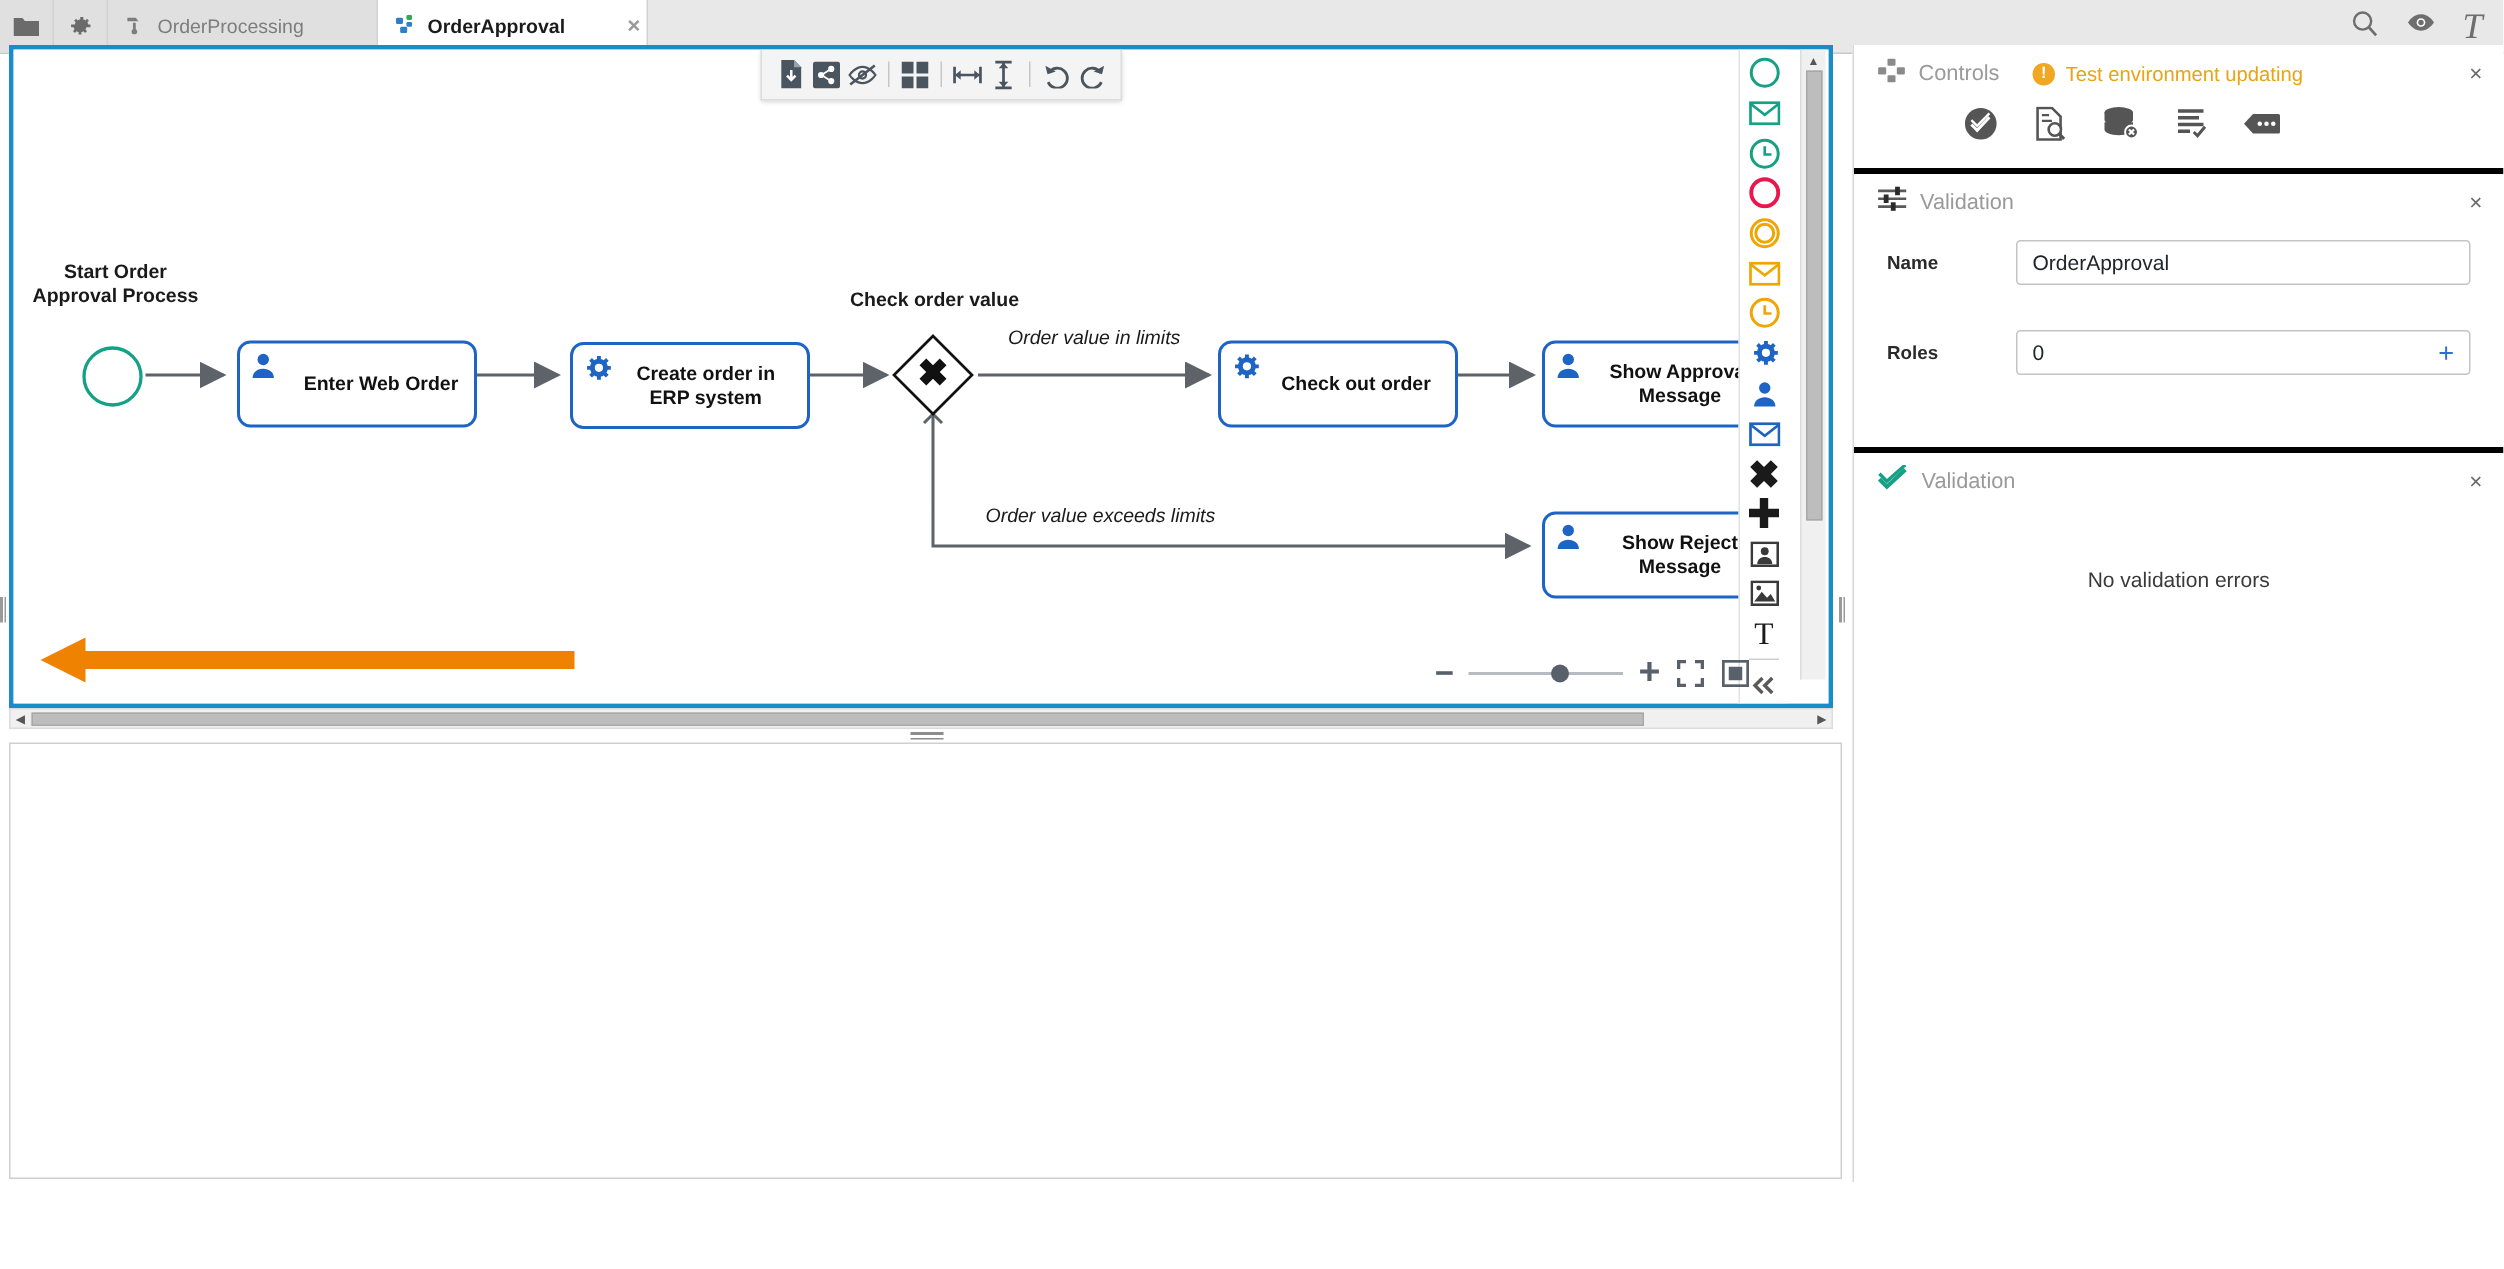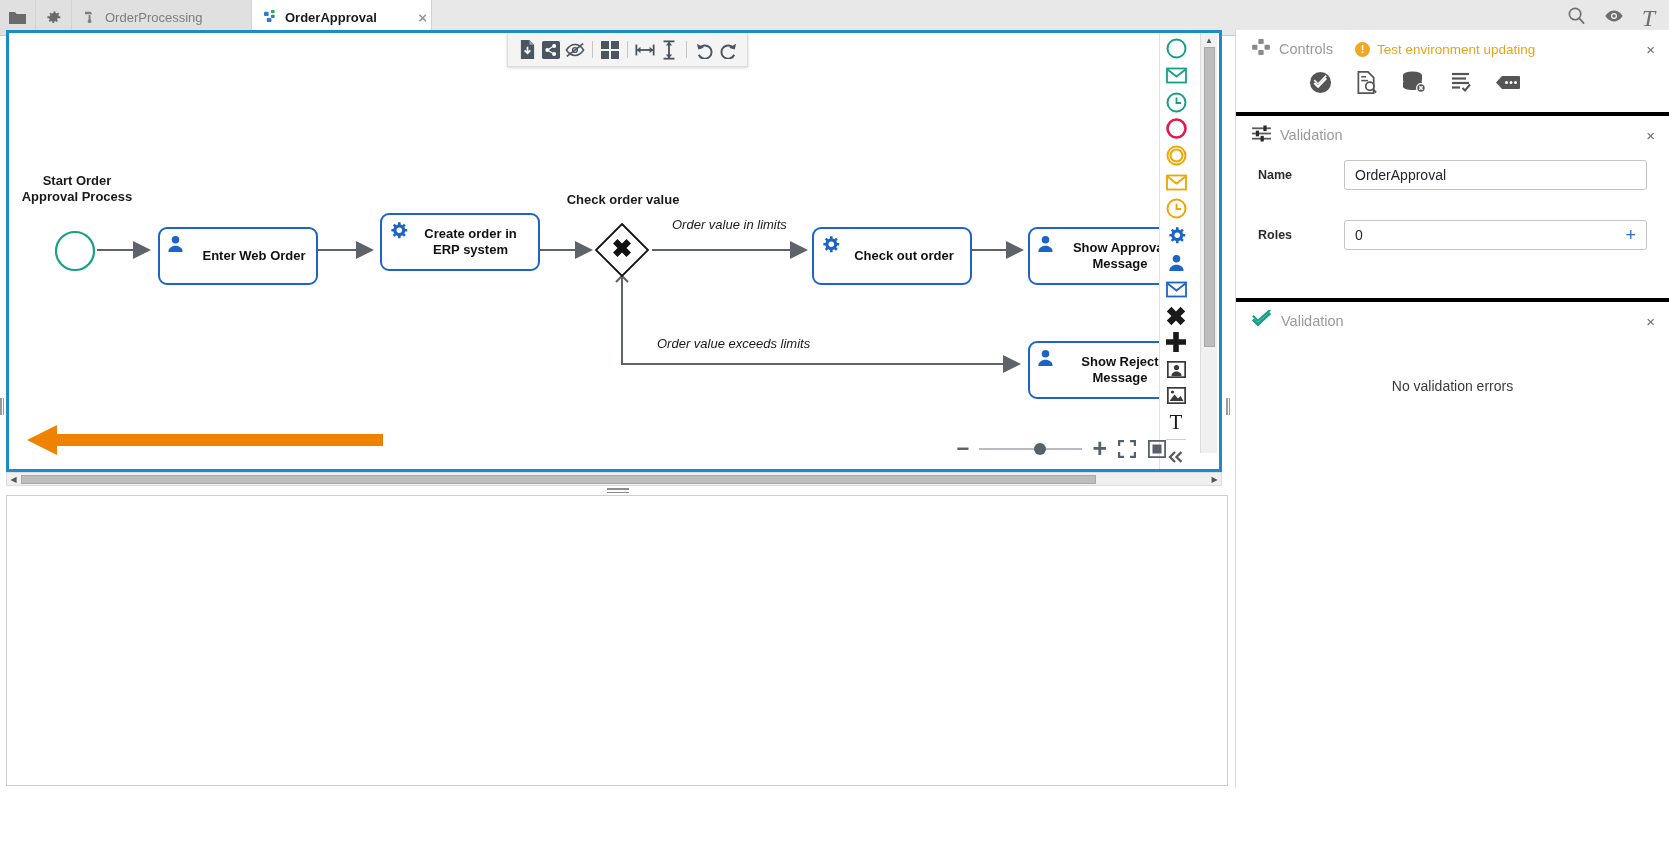--- a/index.html
+++ b/index.html
@@ -243,21 +243,21 @@
       <div class="task" style="left:149px;top:194px;padding-left:38px;">
         <span class="tico">
           <svg width="19" height="19" viewBox="0 0 20 20">
               <circle cx="10" cy="6" r="4" fill="#1d64c4"></circle>
               <path d="M2.5 19c0-4.2 3.4-6.6 7.5-6.6s7.5 2.4 7.5 6.6z" fill="#1d64c4"></path>
             </svg>
         </span>
         <span>Enter Web Order</span>
       </div>
 
-      <div class="task" style="left:371px;top:180px;padding-left:27px;">
+      <div class="task" style="left:371px;top:195px;padding-left:27px;">
         <span class="tico">
           <svg width="21" height="21" viewBox="0 0 20 20">
             <path fill="#1d64c4" d="M18.3 8.5h-2a6.5 6.5 0 0 0-.75-1.8l1.4-1.4-1.75-1.75-1.4 1.4a6.5 6.5 0 0 0-1.8-.75v-2H9.5v2a6.5 6.5 0 0 0-1.8.75L6.3 3.55 4.55 5.3l1.4 1.4a6.5 6.5 0 0 0-.75 1.8h-2v2.5h2c.16.64.42 1.25.75 1.8l-1.4 1.4 1.75 1.75 1.4-1.4c.55.33 1.16.59 1.8.75v2H12v-2c.64-.16 1.25-.42 1.8-.75l1.4 1.4 1.75-1.75-1.4-1.4c.33-.55.59-1.16.75-1.8h2z"></path>
             <circle cx="10.75" cy="9.75" r="2.6" fill="#fff"></circle>
           </svg>
         </span>
         <span style="white-space:pre-line;">Create order in
 ERP system</span>
       </div>
 

